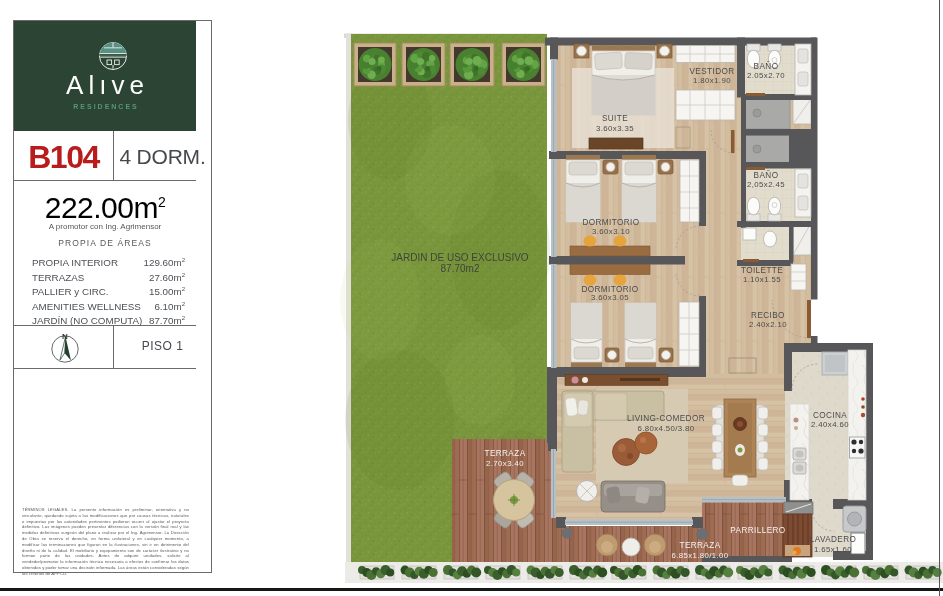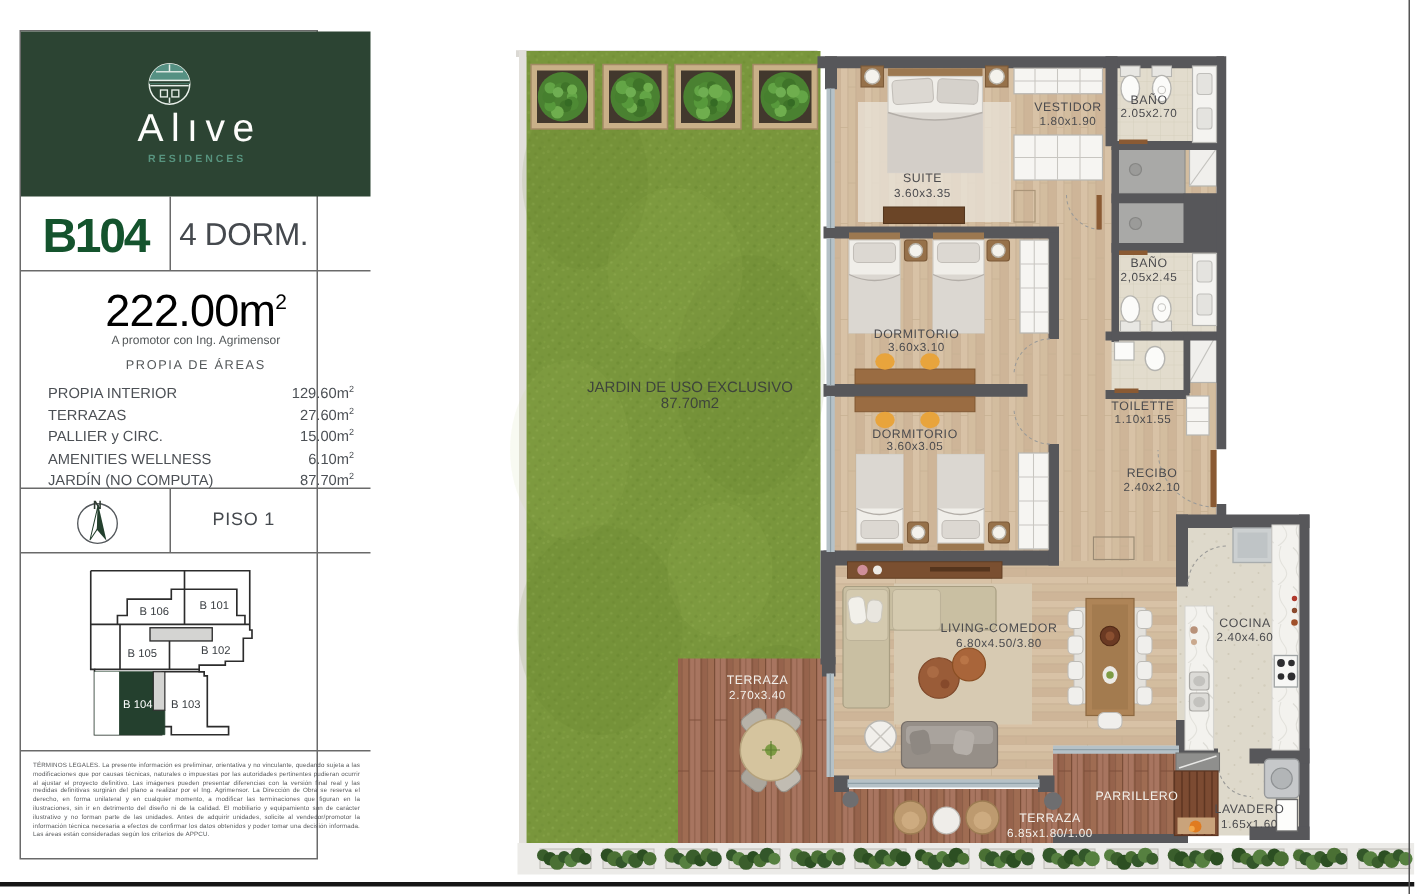--- a/index.html
+++ b/index.html
@@ -1,28 +1,28 @@
 <!DOCTYPE html>
 <html><head><meta charset="utf-8">
 <style>
 *{box-sizing:border-box;margin:0;padding:0}
 html,body{width:943px;height:596px;background:#fff;font-family:"Liberation Sans",sans-serif;overflow:hidden}
 #page{position:relative;width:943px;height:596px;background:#fff}
 #panel{position:absolute;left:13px;top:20px;width:199px;height:553px;border:1px solid #6a6a6a;background:#fff}
-.sec{position:absolute;left:0;width:233px}
+.sec{position:absolute;left:0;width:182px}
 #logo{top:0;height:110px;background:#2c4433}
 #row2{top:110px;height:50px;border-bottom:1px solid #6a6a6a}
 #row3{top:160px;height:145px;border-bottom:1px solid #6a6a6a}
 #row4{top:305px;height:43px;border-bottom:1px solid #6a6a6a}
 #row5{top:348px;height:132px;border-bottom:1px solid #6a6a6a}
 #row6{top:480px;height:71px}
 .vdiv{position:absolute;top:0;bottom:0;left:99px;width:1px;background:#6a6a6a}
 #aliveword{position:absolute;top:49px;width:100%;text-align:center;color:#fdfdfb;font-size:26px;letter-spacing:5px;font-weight:400;padding-left:5px}
 #alivesub{position:absolute;top:82px;width:100%;text-align:center;color:#57937e;font-size:7px;letter-spacing:2px;font-weight:bold;padding-left:2px}
-#b104{position:absolute;top:8px;left:0;width:99px;text-align:center;font-size:32px;font-weight:bold;color:#14532d;letter-spacing:-1.5px}
+#b104{position:absolute;top:8px;left:0;width:99px;text-align:center;font-size:32px;font-weight:bold;color:#b91c1c;letter-spacing:-1.5px}
 #dorm{position:absolute;top:14px;left:100px;width:97px;text-align:center;font-size:21px;color:#45494e;letter-spacing:-0.2px}
 #m2{position:absolute;top:10px;width:100%;text-align:center;font-size:30px;color:#000000;letter-spacing:-0.5px}
 #m2 sup{font-size:14px}
 #cotejar{position:absolute;top:41px;width:100%;text-align:center;font-size:8px;color:#54585a}
 #detalle{position:absolute;top:57px;width:100%;text-align:center;font-size:8.5px;letter-spacing:1.1px;color:#54585a}
 .tr{position:absolute;left:18px;right:11px;font-size:9.8px;color:#4c5055}
 .tr{white-space:nowrap}
 .tr b{font-weight:normal;position:absolute;right:0;top:0}
 .tr sup{font-size:6px}
 #piso{position:absolute;top:13px;left:100px;width:97px;text-align:center;font-size:12px;color:#45494e;letter-spacing:0.5px}
@@ -86,47 +86,20 @@
     <svg width="99" height="43" style="position:absolute;left:0;top:0">
       <circle cx="51" cy="23" r="13.2" fill="none" stroke="#54585c" stroke-width="0.9"></circle>
       <text x="48" y="13" font-size="8" font-weight="bold" fill="#2e3a30">N</text>
       <path d="M 51.5 10.5 L 57 34.5 L 50.5 27 Z" fill="#24402e"></path>
       <path d="M 51.5 10.5 L 46 34 L 51 26.5 Z" fill="none" stroke="#24402e" stroke-width="0.7"></path>
     </svg>
 
     <div id="piso">PISO 1</div>
   </div>
 
-  <div class="sec" id="row5">
-    <svg width="197" height="132" viewBox="13 368 197 132">
-      <g stroke="#2c2c2c" stroke-width="1.1" fill="none">
-
-        <path d="M59.5,379.5 H165.5 V415.2 M165.5,415.2 V419 H167 V424.5 H161.2 V439.8 H149.2 V442.4 H131.8 V445.2 M131.8,445.2 V446.8 H135.1 V449.6 H137.2 V483.4 H151.4 V488.8 H113.2 V483.4 H106.7 V488.8 H62 V445.2 H59.5 V379.5"></path>
-
-        <path d="M59.5,415.2 H165.5 M122,379.5 V415.2 M77.3,415.2 V409.3 H83.8 V398.4 H113.2 V391.8 H122 M122,391.8 H156.9 V409.3 H162.3 V415.2 M79,415.2 V445.2 M112,425.6 V445.2 M62,445.2 H131.8 M106.7,446.8 H135.1"></path>
-      </g>
-
-      <rect x="99" y="417.5" width="41.5" height="8.8" fill="#d4d4d2" stroke="#2c2c2c" stroke-width="0.9"></rect>
-
-      <path d="M78.4,446.8 H101.2 V472.5 H108.9 V488.8 H62 V446.8 Z M78.4,446.8 V488.8" fill="#24402e" stroke="#24402e" stroke-width="0.5" fill-rule="evenodd"></path>
-      <path d="M62,446.8 H78.4 V488.8 H62 Z" fill="#fff" stroke="none"></path>
-      <path d="M62,446.8 H78.4 V488.8 H62 Z" fill="none" stroke="#2c2c2c" stroke-width="0"></path>
-
-      <rect x="101.2" y="446.8" width="7.7" height="25.7" fill="#d4d4d2" stroke="#2c2c2c" stroke-width="0.8"></rect>
-
-      <g font-size="7.5" fill="#3a3e42">
-        <text x="92" y="409">B 106</text>
-        <text x="132" y="405">B 101</text>
-        <text x="84" y="437">B 105</text>
-        <text x="133" y="435">B 102</text>
-        <text x="113" y="471">B 103</text>
-      </g>
-      <text x="81" y="471" font-size="7.5" fill="#fff">B 104</text>
-    </svg>
-  </div>
 
   <div class="sec" id="row6">
     <div id="legal">TÉRMINOS LEGALES. La presente información es preliminar, orientativa y no vinculante, quedando sujeta a las modificaciones que por causas técnicas, naturales o impuestas por las autoridades pertinentes pudieran ocurrir al ajustar el proyecto definitivo. Las imágenes pueden presentar diferencias con la versión final real y las medidas definitivas surgirán del plano a realizar por el Ing. Agrimensor. La Dirección de Obra se reserva el derecho, en forma unilateral y en cualquier momento, a modificar las terminaciones que figuran en la ilustraciones, sin ir en detrimento del diseño ni de la calidad. El mobiliario y equipamiento son de carácter ilustrativo y no forman parte de las unidades. Antes de adquirir unidades, solicite al vendedor/promotor la información técnica necesaria a efectos de confirmar los datos obtenidos y poder tomar una decisión informada. Las áreas están consideradas según los criterios de APPCU.</div>
   </div>
 </div>
 <svg id="plansvg" width="943" height="596" viewBox="0 0 943 596">
 <defs>
 <pattern id="wv" width="16" height="64" patternUnits="userSpaceOnUse">
   <rect width="16" height="64" fill="#d3bd9f"></rect>
   <rect width="5.3" height="64" fill="#d8c2a6"></rect>

